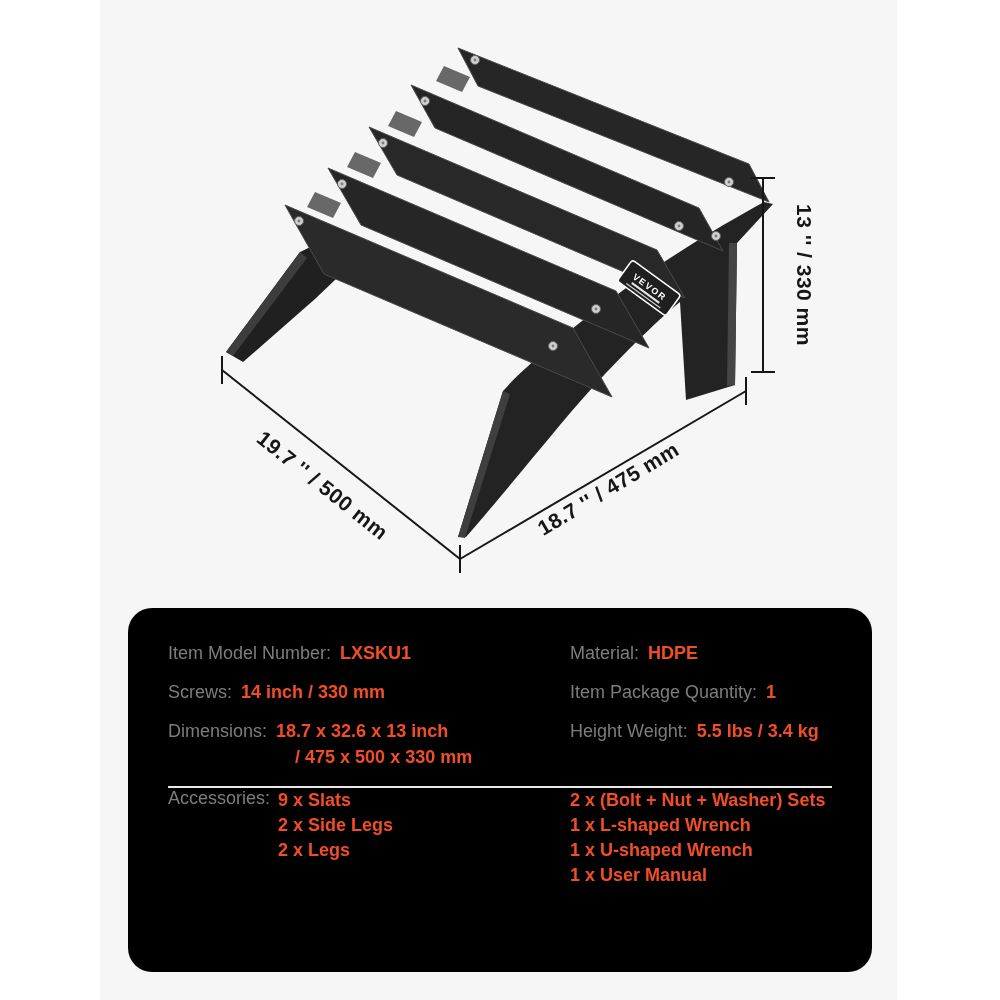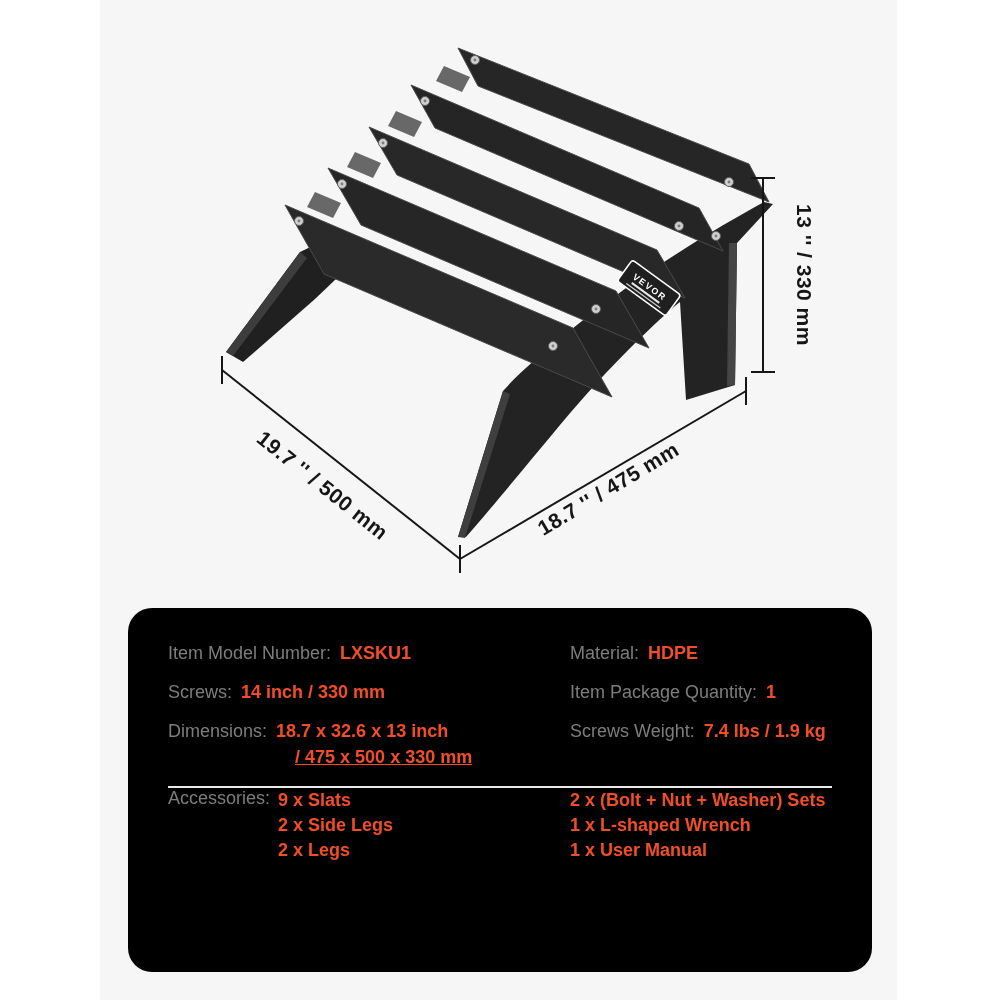--- a/index.html
+++ b/index.html
@@ -28,21 +28,21 @@
   .card{
     position:absolute;left:128px;top:608px;width:744px;height:364px;
     background:#000000;border-radius:24px;
     box-sizing:border-box;padding:34px 40px 22px 40px;
     font-size:18px;
   }
   .spec-grid{display:grid;grid-template-columns:402px 1fr;}
   .srow{line-height:22px;margin-bottom:17px;white-space:nowrap;}
   .lbl{color:#7d7d7d;}
   .val{color:#f14e28;font-weight:700;margin-left:9px;}
-  .val2{display:block;padding-left:19px;margin-top:4px;color:#f14e28;font-weight:700;text-decoration:underline;}
+  .val2{display:block;padding-left:19px;margin-top:4px;color:#f14e28;font-weight:700;}
   .divider{height:2px;background:#e8e8e8;margin-top:1px;}
   .acc-grid{display:grid;grid-template-columns:110px 292px 1fr;}
   .acc-list div{color:#f14e28;font-weight:700;line-height:25px;white-space:nowrap;}
 </style>
 </head>
 <body>
 
 <div class="panel"></div>
 
 <svg class="product-svg" viewBox="0 0 1000 1000">
@@ -143,33 +143,34 @@
       </div>
     </div>
     <div>
       <div class="srow">
         <span class="lbl">Material:</span><span class="val">HDPE</span>
       </div>
       <div class="srow">
         <span class="lbl">Item Package Quantity:</span><span class="val">1</span>
       </div>
       <div class="srow">
-        <span class="lbl">Screws Weight:</span><span class="val">7.4 lbs / 1.9 kg</span>
+        <span class="lbl">Height Weight:</span><span class="val">5.5 lbs / 3.4 kg</span>
       </div>
     </div>
   </div>
 
   <div class="divider"></div>
 
   <div class="acc-grid">
     <span class="lbl">Accessories:</span>
     <div class="acc-list">
       <div>9 x Slats</div>
       <div>2 x Side Legs</div>
       <div>2 x Legs</div>
     </div>
     <div class="acc-list">
       <div>2 x (Bolt + Nut + Washer) Sets</div>
       <div>1 x L-shaped Wrench</div>
+      <div>1 x U-shaped Wrench</div>
       <div>1 x User Manual</div>
     </div>
   </div>
 </div>
 
 </body></html>

